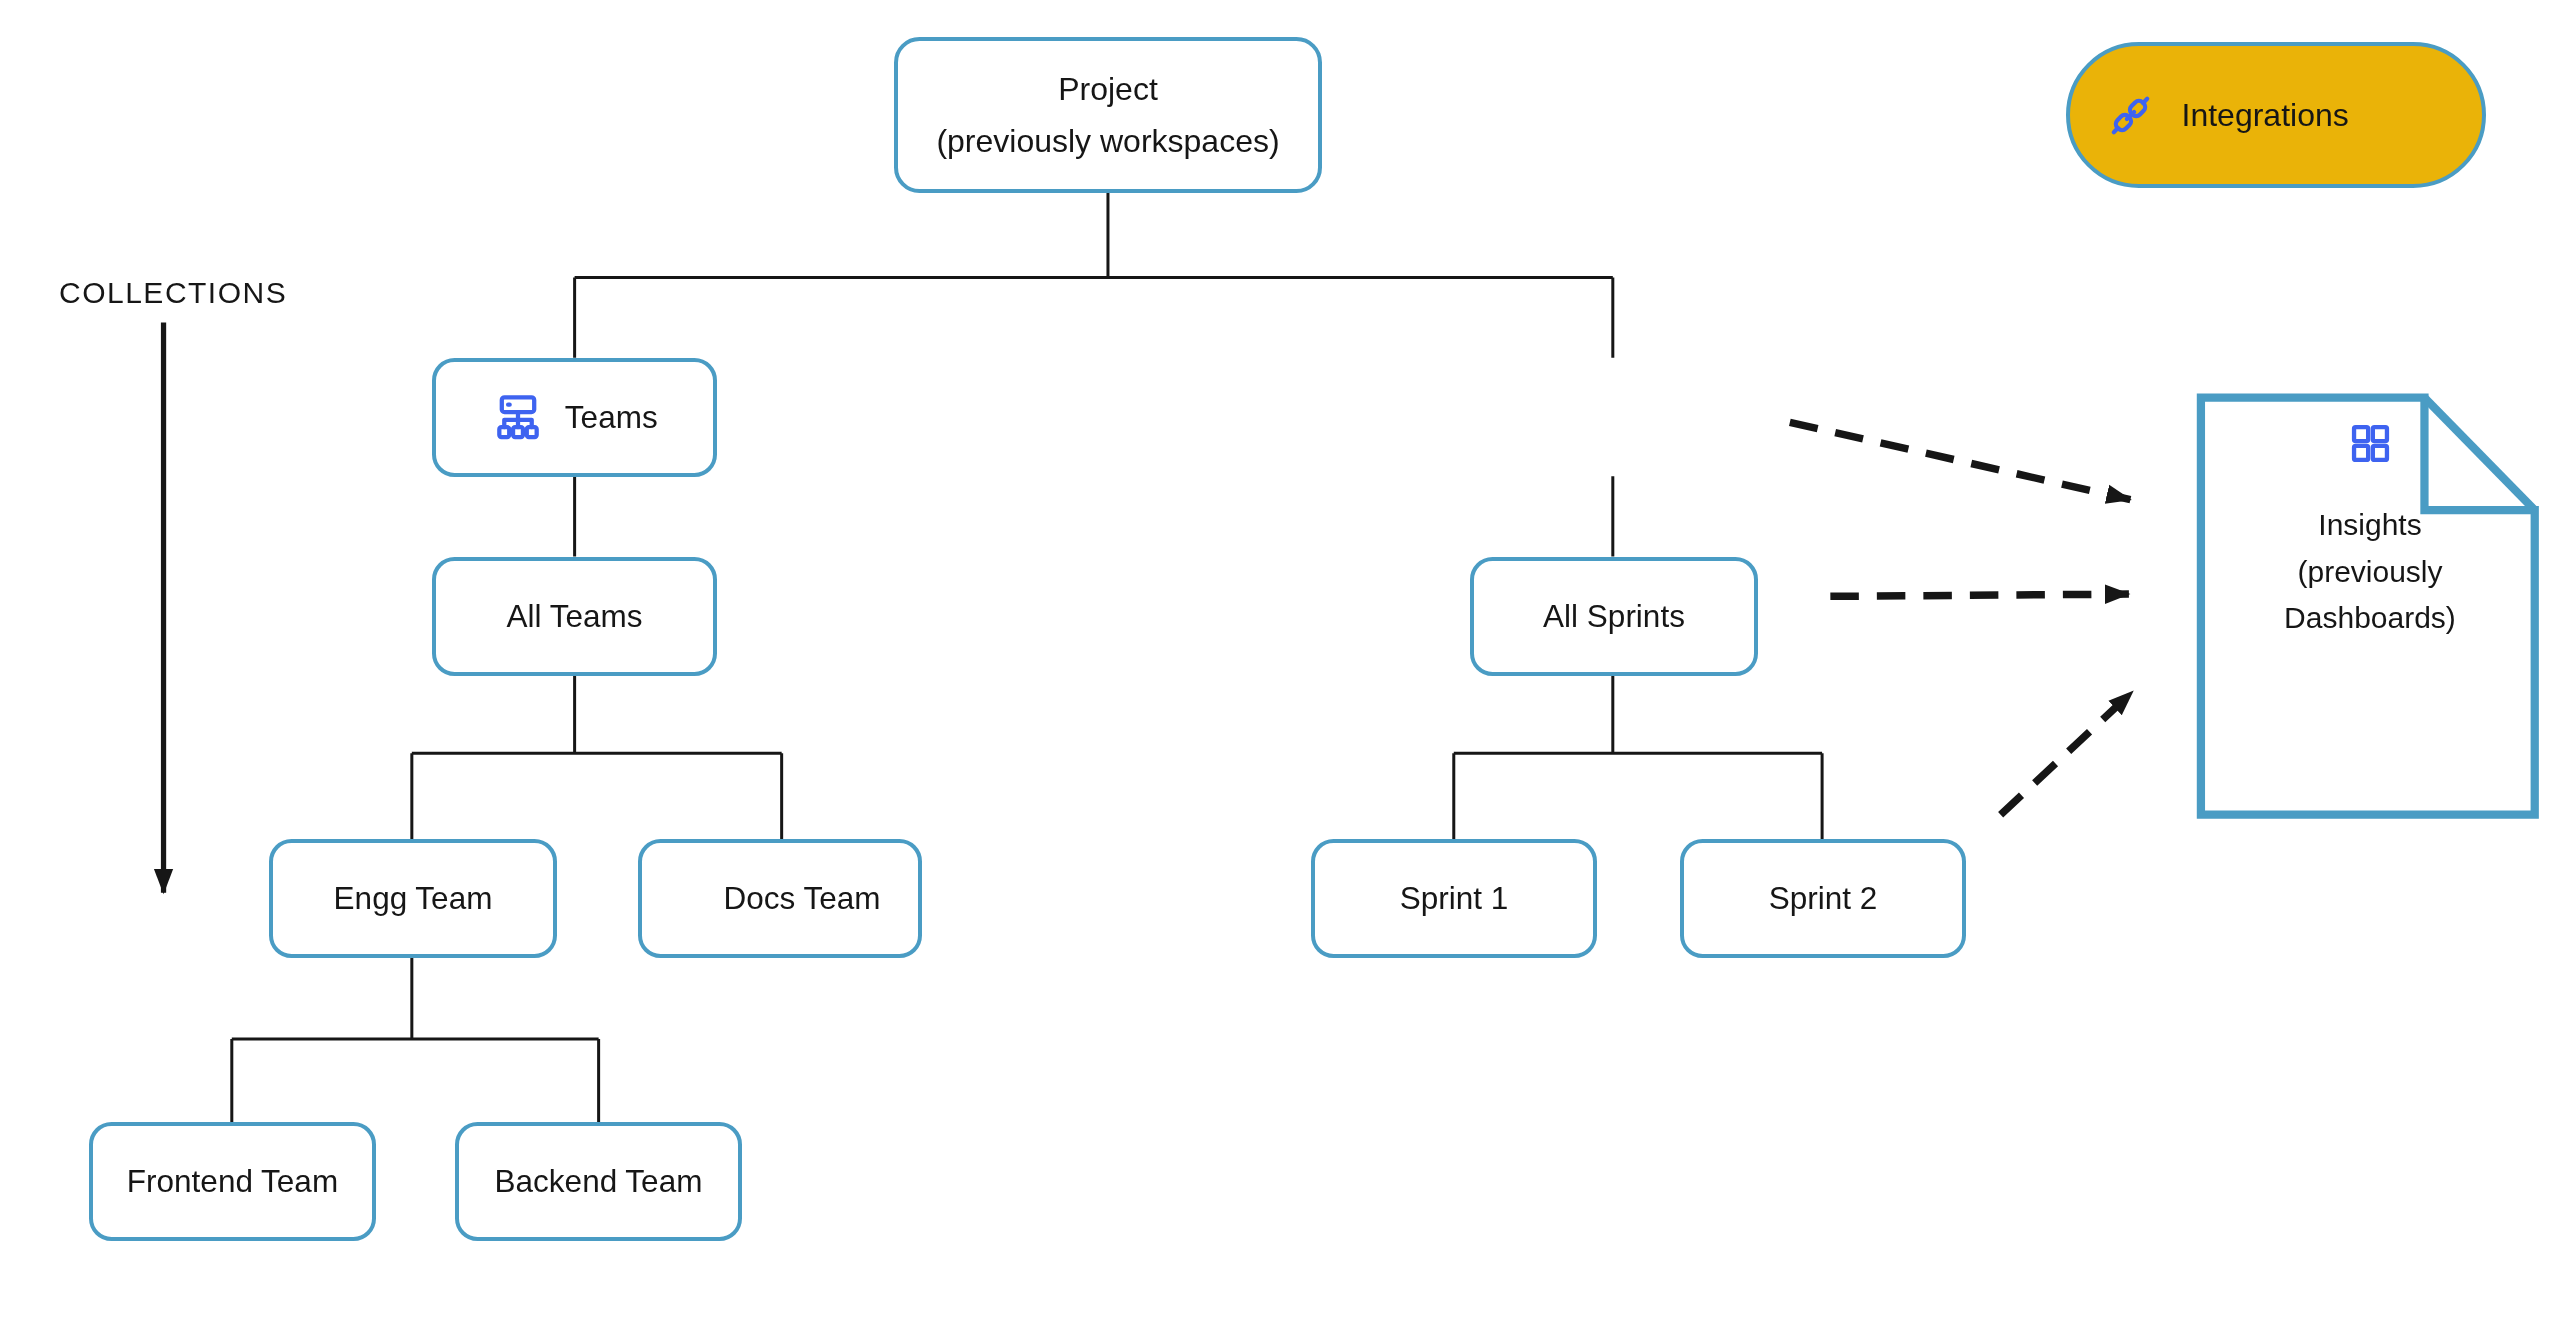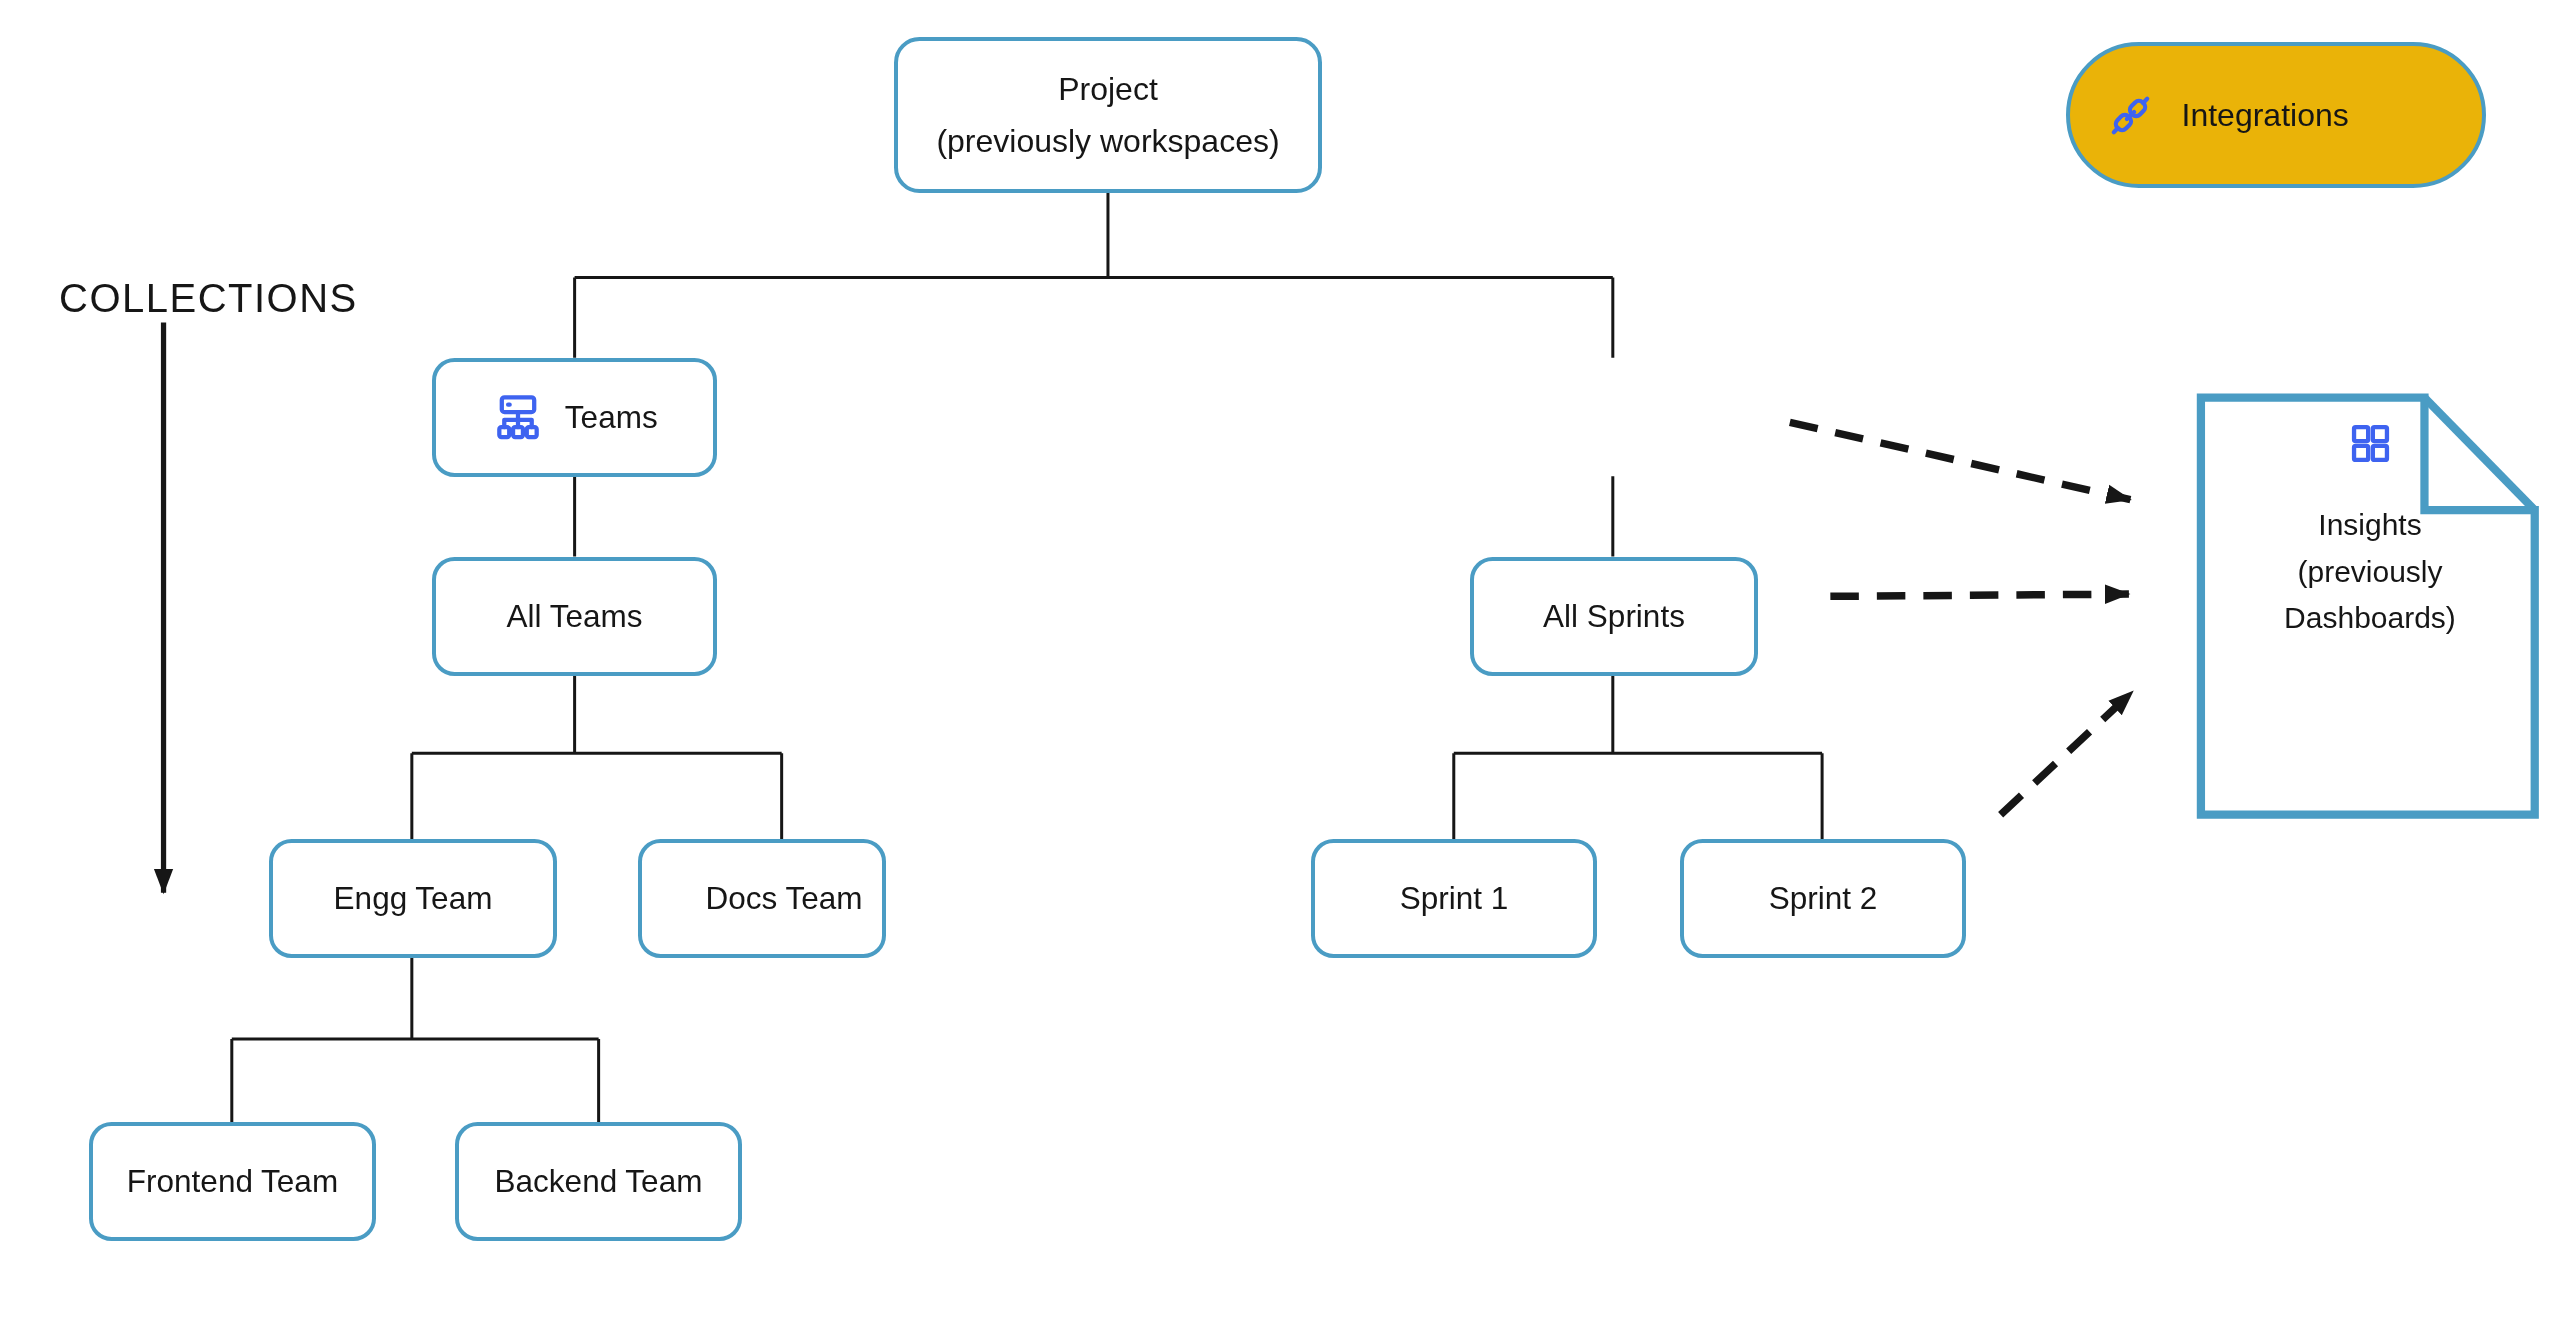--- a/index.html
+++ b/index.html
@@ -31,21 +31,21 @@
   .pill{
     position:absolute;box-sizing:border-box;
     background:#eab308;border:4.5px solid var(--box-border,#4A9CC4);
     border-radius:90px;
     display:flex;align-items:center;gap:25.5px;
     font-size:32px;padding-left:35px;white-space:nowrap;
   }
   .pill .icon svg{width:51px;height:51px;display:block;}
   .collections-label{
     position:absolute;left:59px;top:276px;
-    font-size:40px;letter-spacing:1.5px;text-align:right;
+    font-size:30px;letter-spacing:1.5px;text-align:right;
   }
   .doc-content{
     position:absolute;left:2205px;top:420px;width:330px;height:390px;
     display:flex;flex-direction:column;align-items:center;
     text-align:center;font-size:30px;line-height:1.55;
   }
   .doc-content .icon svg{width:47px;height:47px;display:block;margin-bottom:35px;}
   .icon-stroke{stroke:var(--icon-blue,#3E63F0);fill:none;stroke-linecap:round;stroke-linejoin:round;}
 </style>
 </head>
@@ -105,21 +105,21 @@
   </div>
 
   <div class="node" style="left:432px;top:557px;width:285px;height:119px;">
     <span>All Teams</span>
   </div>
 
   <div class="node" style="left:269px;top:839px;width:288px;height:119px;">
     <span>Engg Team</span>
   </div>
 
-  <div class="node" style="left:638px;top:839px;width:248px;height:119px;padding-left:44px;">
+  <div class="node" style="left:638px;top:839px;width:284px;height:119px;padding-left:44px;">
     <span>Docs Team</span>
   </div>
 
   <div class="node" style="left:89px;top:1122px;width:287px;height:119px;">
     <span>Frontend Team</span>
   </div>
 
   <div class="node" style="left:455px;top:1122px;width:287px;height:119px;">
     <span>Backend Team</span>
   </div>

